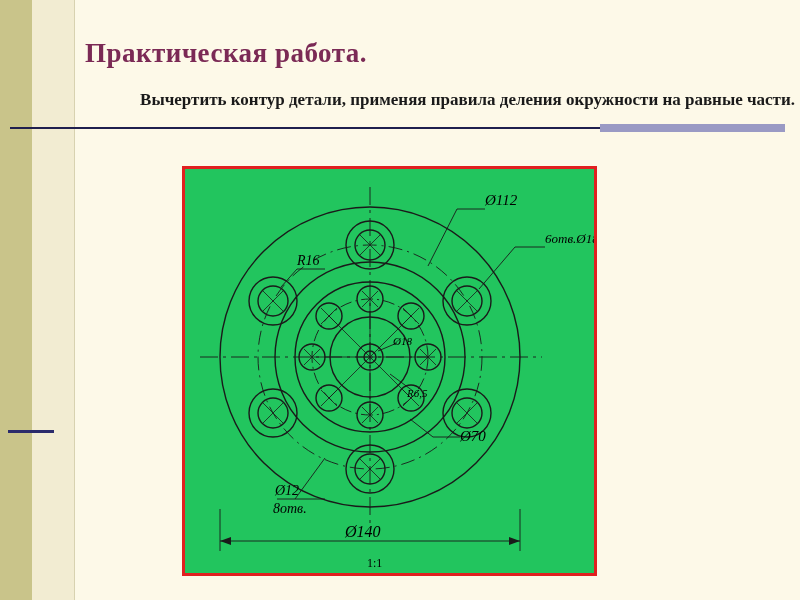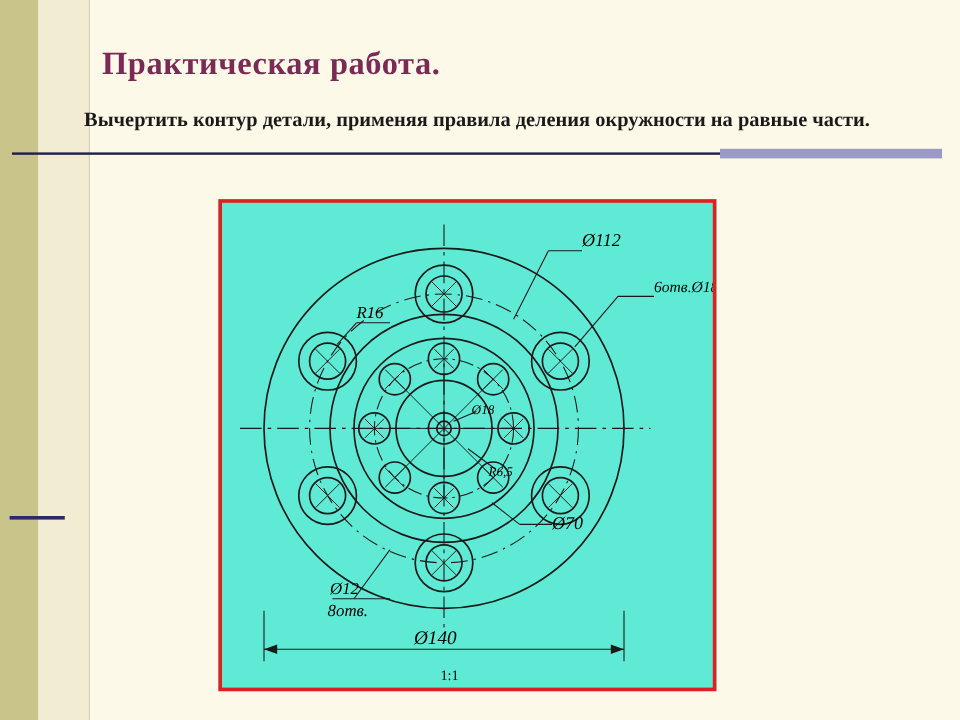--- a/index.html
+++ b/index.html
@@ -45,21 +45,21 @@
     font-size: 27px;
     font-weight: bold;
     color: #7b2a55;
     letter-spacing: 0.5px;
   }
   .subtitle {
     position: absolute;
     left: 0px;
     top: 90px;
     width: 795px;
-    text-align: center;
+    text-align: right;
     font-size: 17px;
     font-weight: bold;
     color: #1a1a1a;
   }
   .rule {
     position: absolute;
     left: 10px;
     top: 127px;
     width: 775px;
     height: 2px;
@@ -73,21 +73,21 @@
     height: 8px;
     background: #9a9ac4;
   }
   
   .drawing-frame {
     position: absolute;
     left: 182px;
     top: 166px;
     width: 415px;
     height: 410px;
-    background: #5eead4;
+    background: #22c55e;
     border: 3px solid #e02020;
     box-sizing: border-box;
   }
   .drawing-frame svg {
     display: block;
   }
   
   text {
     font-family: "Liberation Serif", serif;
   }

